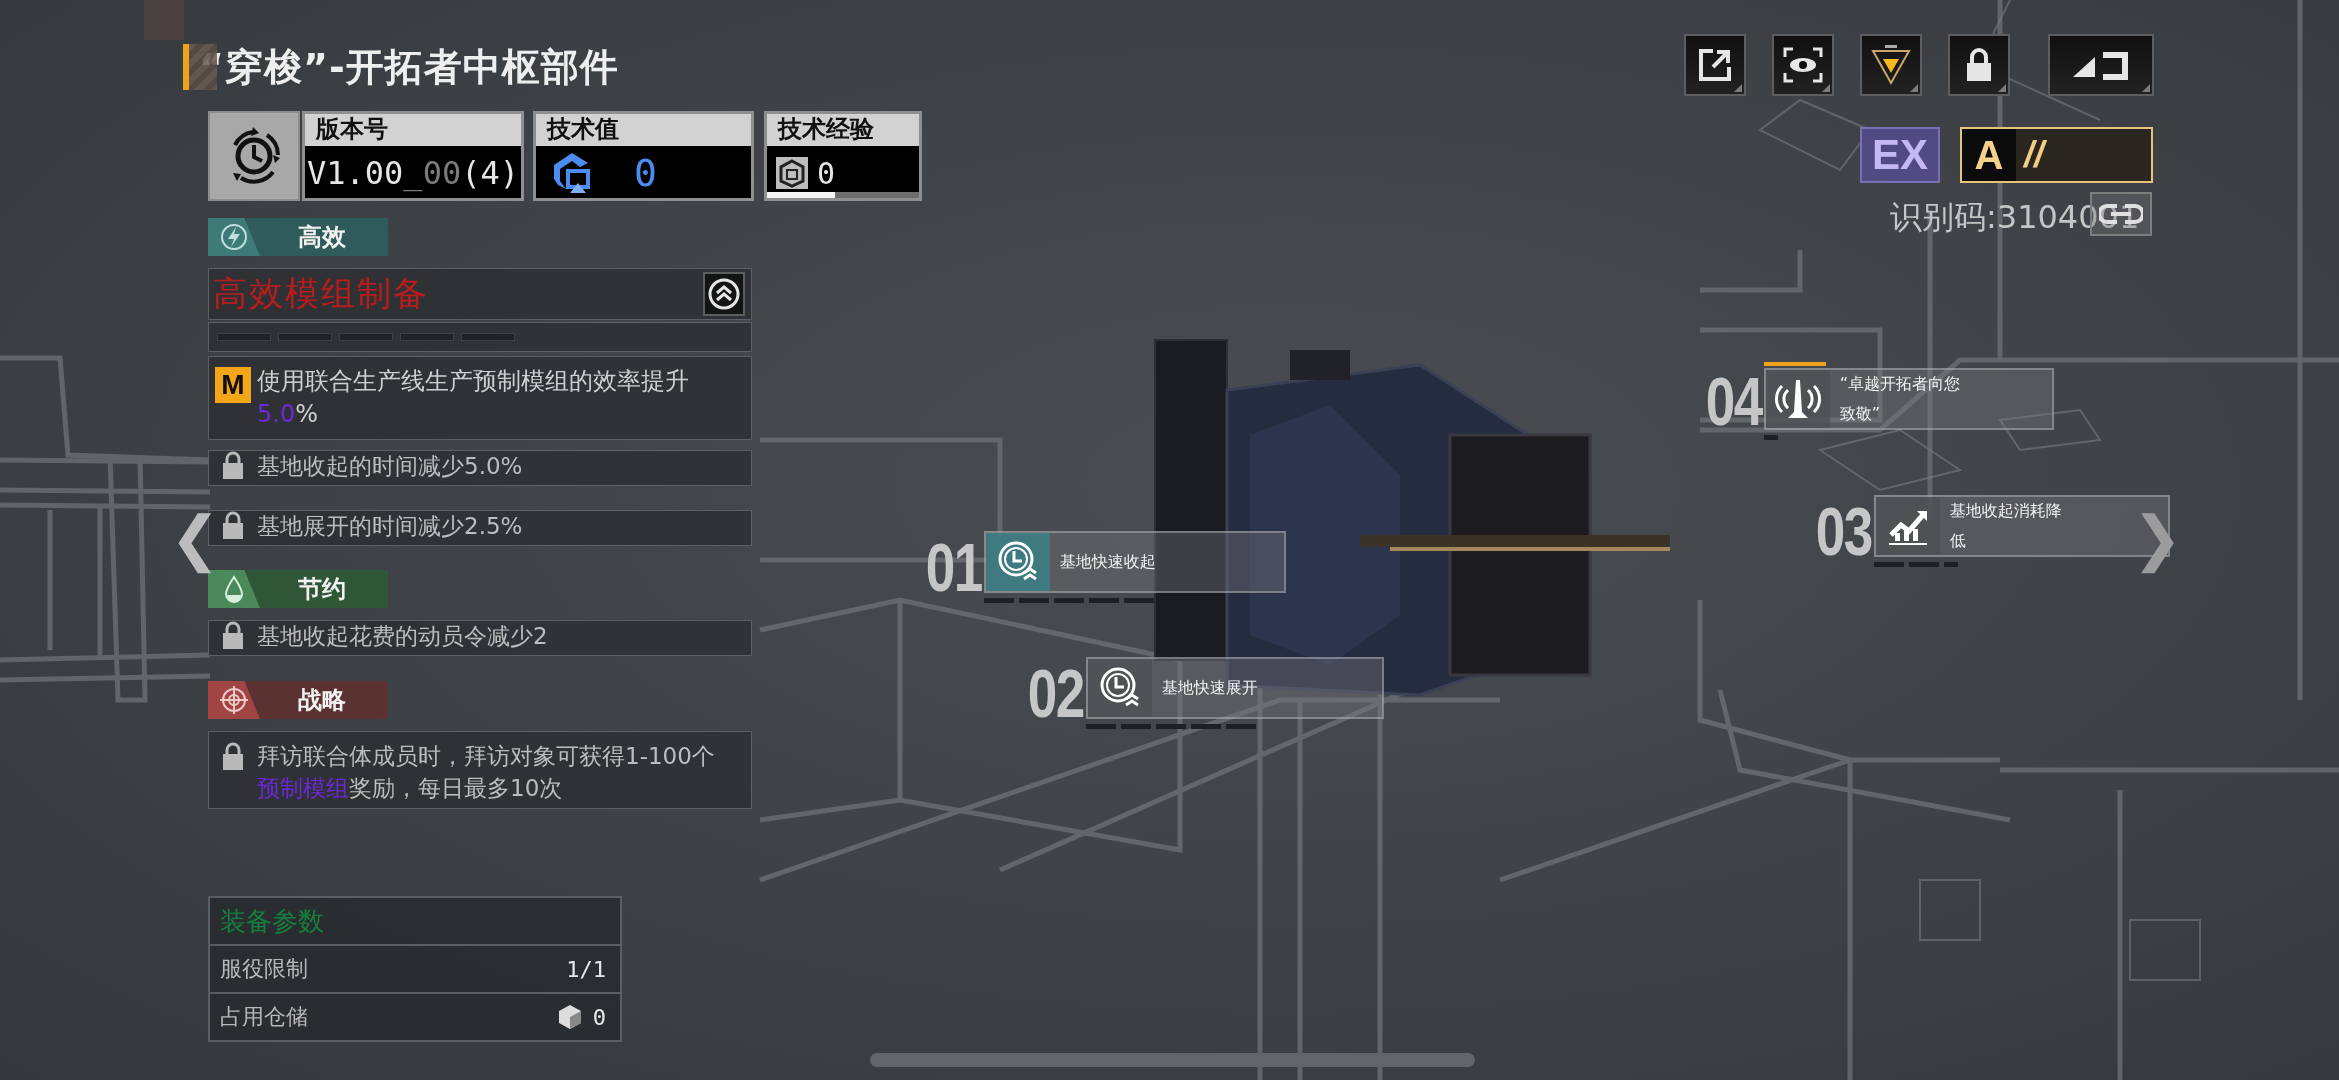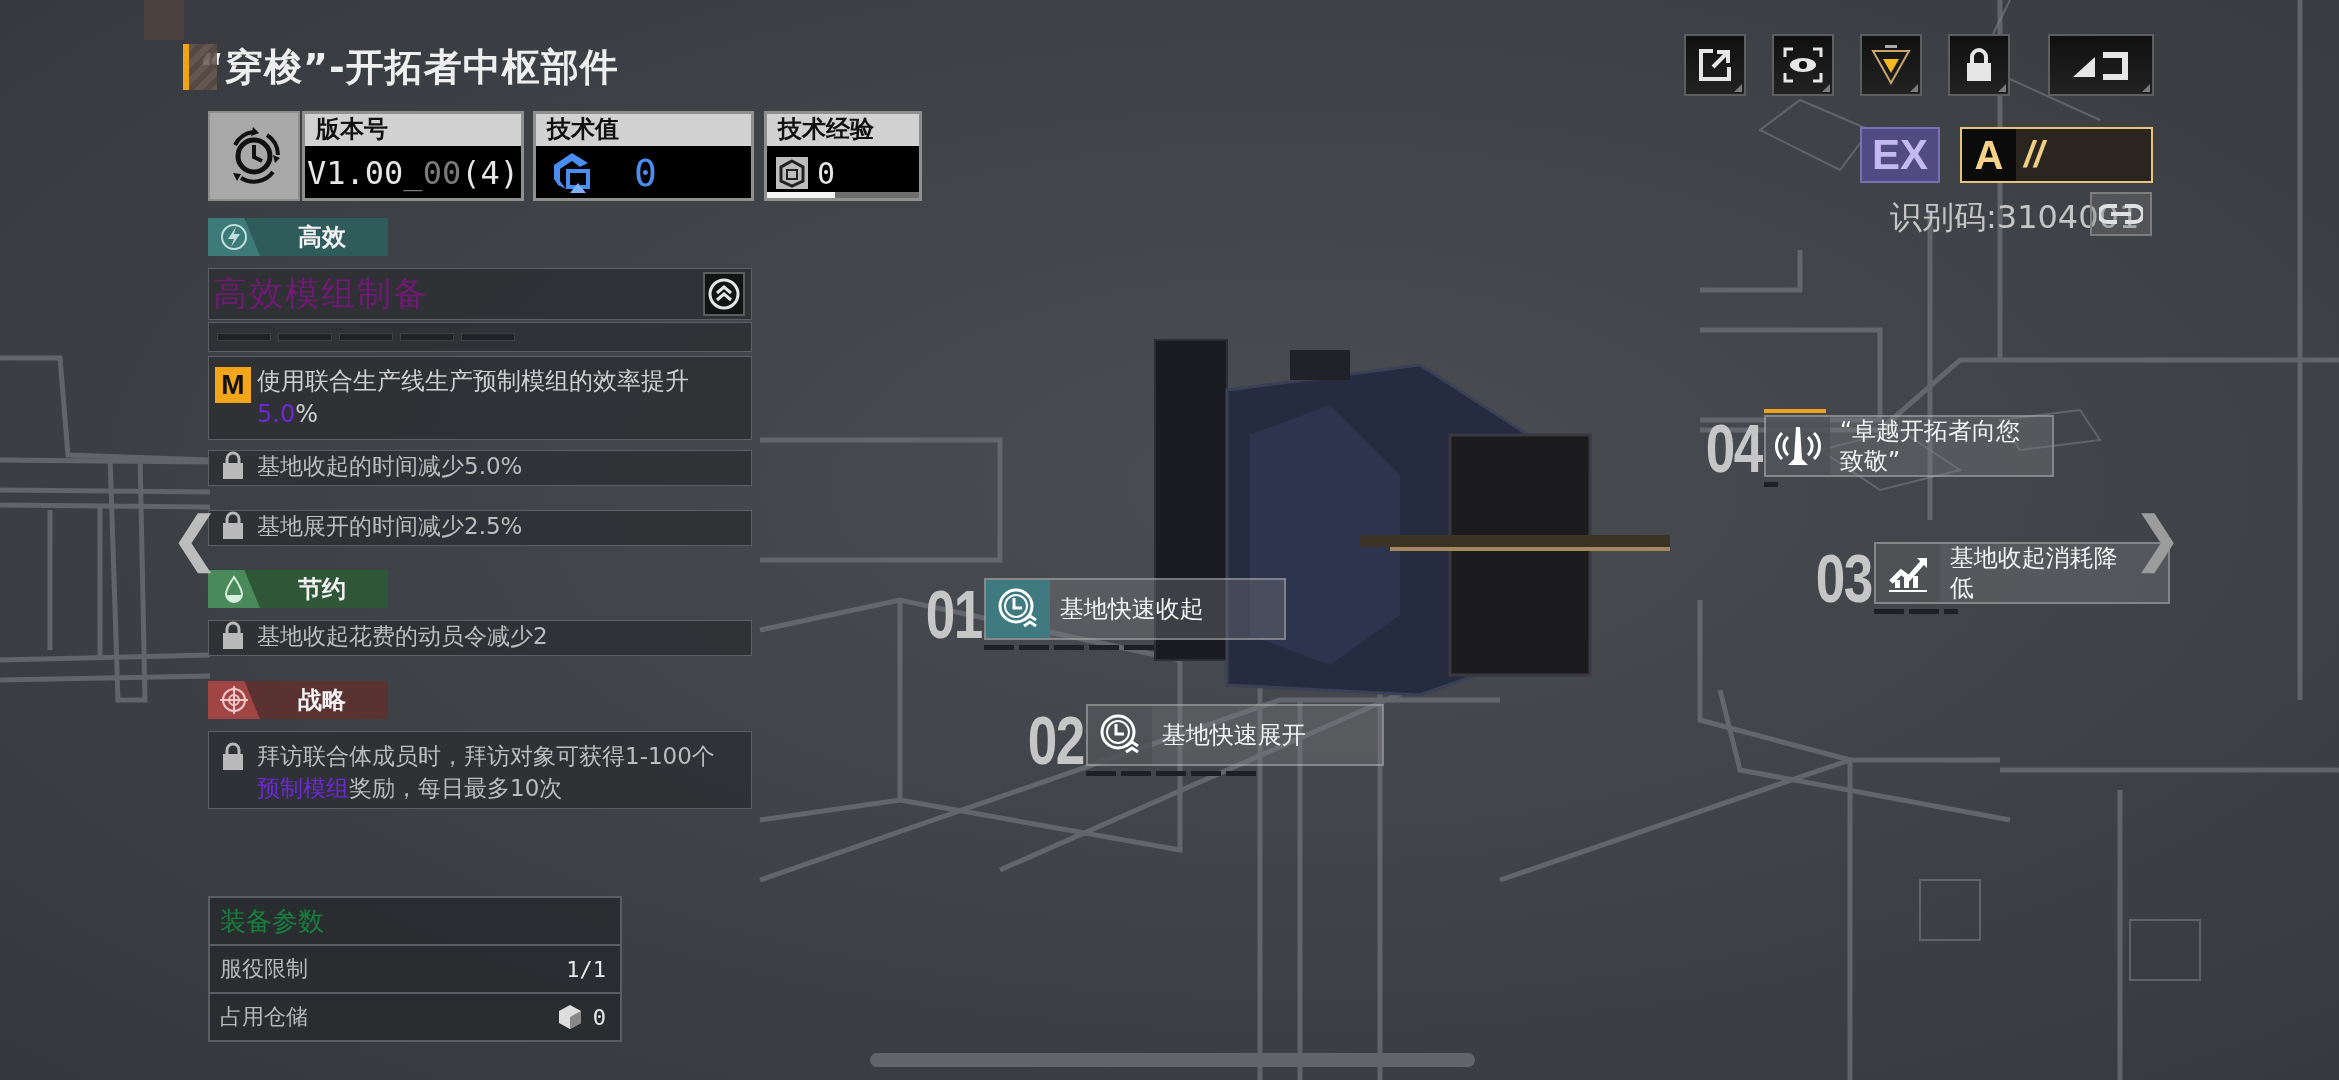--- a/index.html
+++ b/index.html
@@ -40,47 +40,47 @@
   
   .cat { left: 208px; width: 180px; height: 38px; display: flex; align-items: center; }
   .cat .ic { width: 52px; height: 38px; display: flex; align-items: center; justify-content: center;
     clip-path: polygon(0 0, 70% 0, 100% 100%, 0 100%); }
   .cat .nm { flex: 1; height: 38px; margin-left: -14px; color: #f2f2f2; font-size: 24px; font-weight: bold;
     display: flex; align-items: center; justify-content: center; padding-left: 10px; }
 
   
   .panel { left: 208px; width: 544px; background: rgba(44,46,50,.82); border: 1px solid #5c5f63; }
   .skill-title { top: 268px; height: 52px; display: flex; align-items: center; justify-content: space-between; padding: 0 6px 0 4px; }
-  .skill-title .t { font-size: 34px; color: #701a75; letter-spacing: 2px; }
+  .skill-title .t { font-size: 34px; color: #b91c1c; letter-spacing: 2px; }
   .skill-up { width: 42px; height: 44px; background: #131414; border: 2px solid #5d5d5d; display: flex; align-items: center; justify-content: center; }
   .prog-row { top: 322px; height: 30px; display: flex; align-items: center; gap: 7px; padding-left: 8px; }
   .prog-row .seg { width: 54px; height: 8px; background: #1f2326; border: 1px solid #3d4144; }
   .effect { top: 356px; height: 84px; padding: 8px 10px 0 48px; font-size: 24px; line-height: 33px; color: #cfcfcf; }
   .m-badge { position: absolute; left: 6px; top: 10px; width: 36px; height: 36px; background: #f2a618; color: #111;
     font-weight: bold; font-size: 28px; text-align: center; line-height: 36px; font-family: "Liberation Sans", sans-serif; }
   .hl { color: #6d28d9; }
   .lock-row { height: 36px; display: flex; padding-left: 48px; font-size: 23px; color: #bdbdbd; }
   .lock-ic { position: absolute; left: 12px; width: 24px; height: 30px; }
   .lock-row.tall { height: 78px; align-items: flex-start; padding-top: 8px; line-height: 32px; }
 
   
   .params { left: 208px; top: 896px; width: 414px; }
   .params .row { height: 48px; border: 2px solid #5a5d61; border-top: none; background: rgba(40,42,46,.85);
     display: flex; align-items: center; justify-content: space-between; padding: 0 14px 0 10px; font-size: 22px; color: #b8b8b8; }
   .params .row:first-child { border-top: 2px solid #5a5d61; font-size: 26px; color: #15803d; height: 50px; }
   .params .v { color: #e8e8e8; font-family: "DejaVu Sans Mono", monospace; display: flex; align-items: center; gap: 10px; }
 
   
-  .node { display: flex; align-items: center; margin-top: 47px; }
+  .node { display: flex; align-items: center; }
   .node-num { font-family: "Liberation Sans", sans-serif; font-weight: bold; font-size: 68px; color: #c6c6c6;
     letter-spacing: -2px; transform: scaleX(.78); transform-origin: right center; margin-right: 2px; }
   .node-card { display: flex; align-items: stretch; background: rgba(120,122,126,.38); border: 2px solid rgba(190,190,190,.45); }
   .node-ic { width: 64px; display: flex; align-items: center; justify-content: center; background: rgba(78,80,84,.8); }
   .node-ic.active { background: #3e7a80; }
-  .node-lbl { padding: 0 10px; font-size: 24px; color: #f2f2f2; display: flex; align-items: center; line-height: 30px; }
+  .node-lbl { padding: 0 10px; font-size: 16px; color: #f2f2f2; display: flex; align-items: center; line-height: 30px; }
   .node-segs { display: flex; gap: 5px; margin-top: 5px; }
   .node-segs div { width: 30px; height: 5px; background: #1e2124; }
 
   
   .tool-btn { top: 34px; width: 62px; height: 62px; background: linear-gradient(180deg, #101010, #222); border: 2px solid #5e5e5e;
     display: flex; align-items: center; justify-content: center; }
   .tool-btn::after { content: ""; position: absolute; right: 2px; bottom: 2px; border-right: 8px solid #7a7a7a; border-top: 8px solid transparent; }
   .badge-ex { left: 1860px; top: 127px; width: 80px; height: 56px; background: #524a82; border: 2px solid #7a6fb2;
     color: #c5b9f4; font-weight: bold; font-size: 42px; text-align: center; line-height: 52px; font-family: "Liberation Sans", sans-serif; }
   .badge-rank { left: 1960px; top: 127px; width: 193px; height: 56px; border: 2px solid #e6c47a; background: #2a251f; display: flex; }

